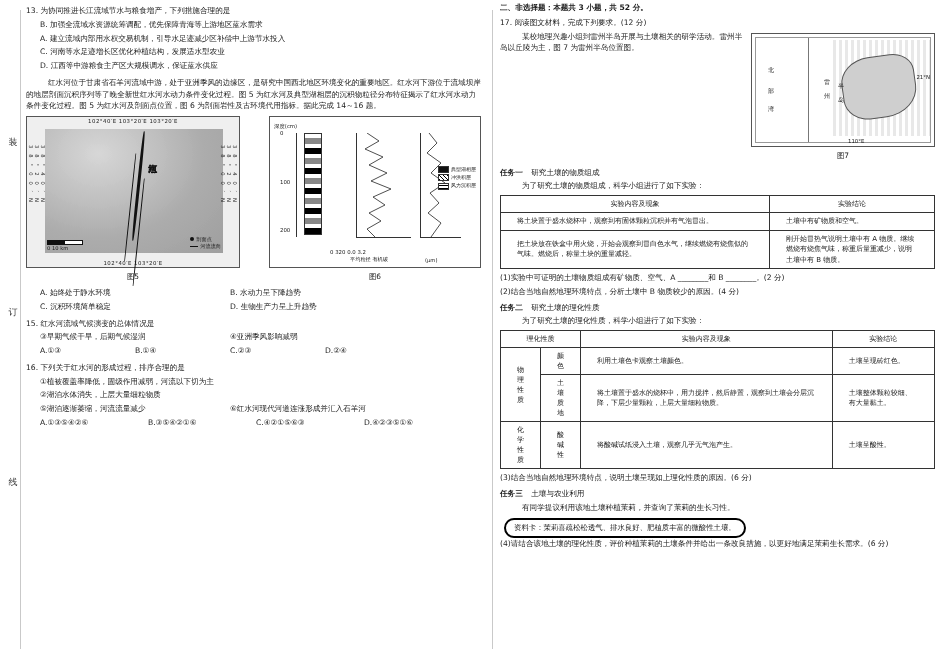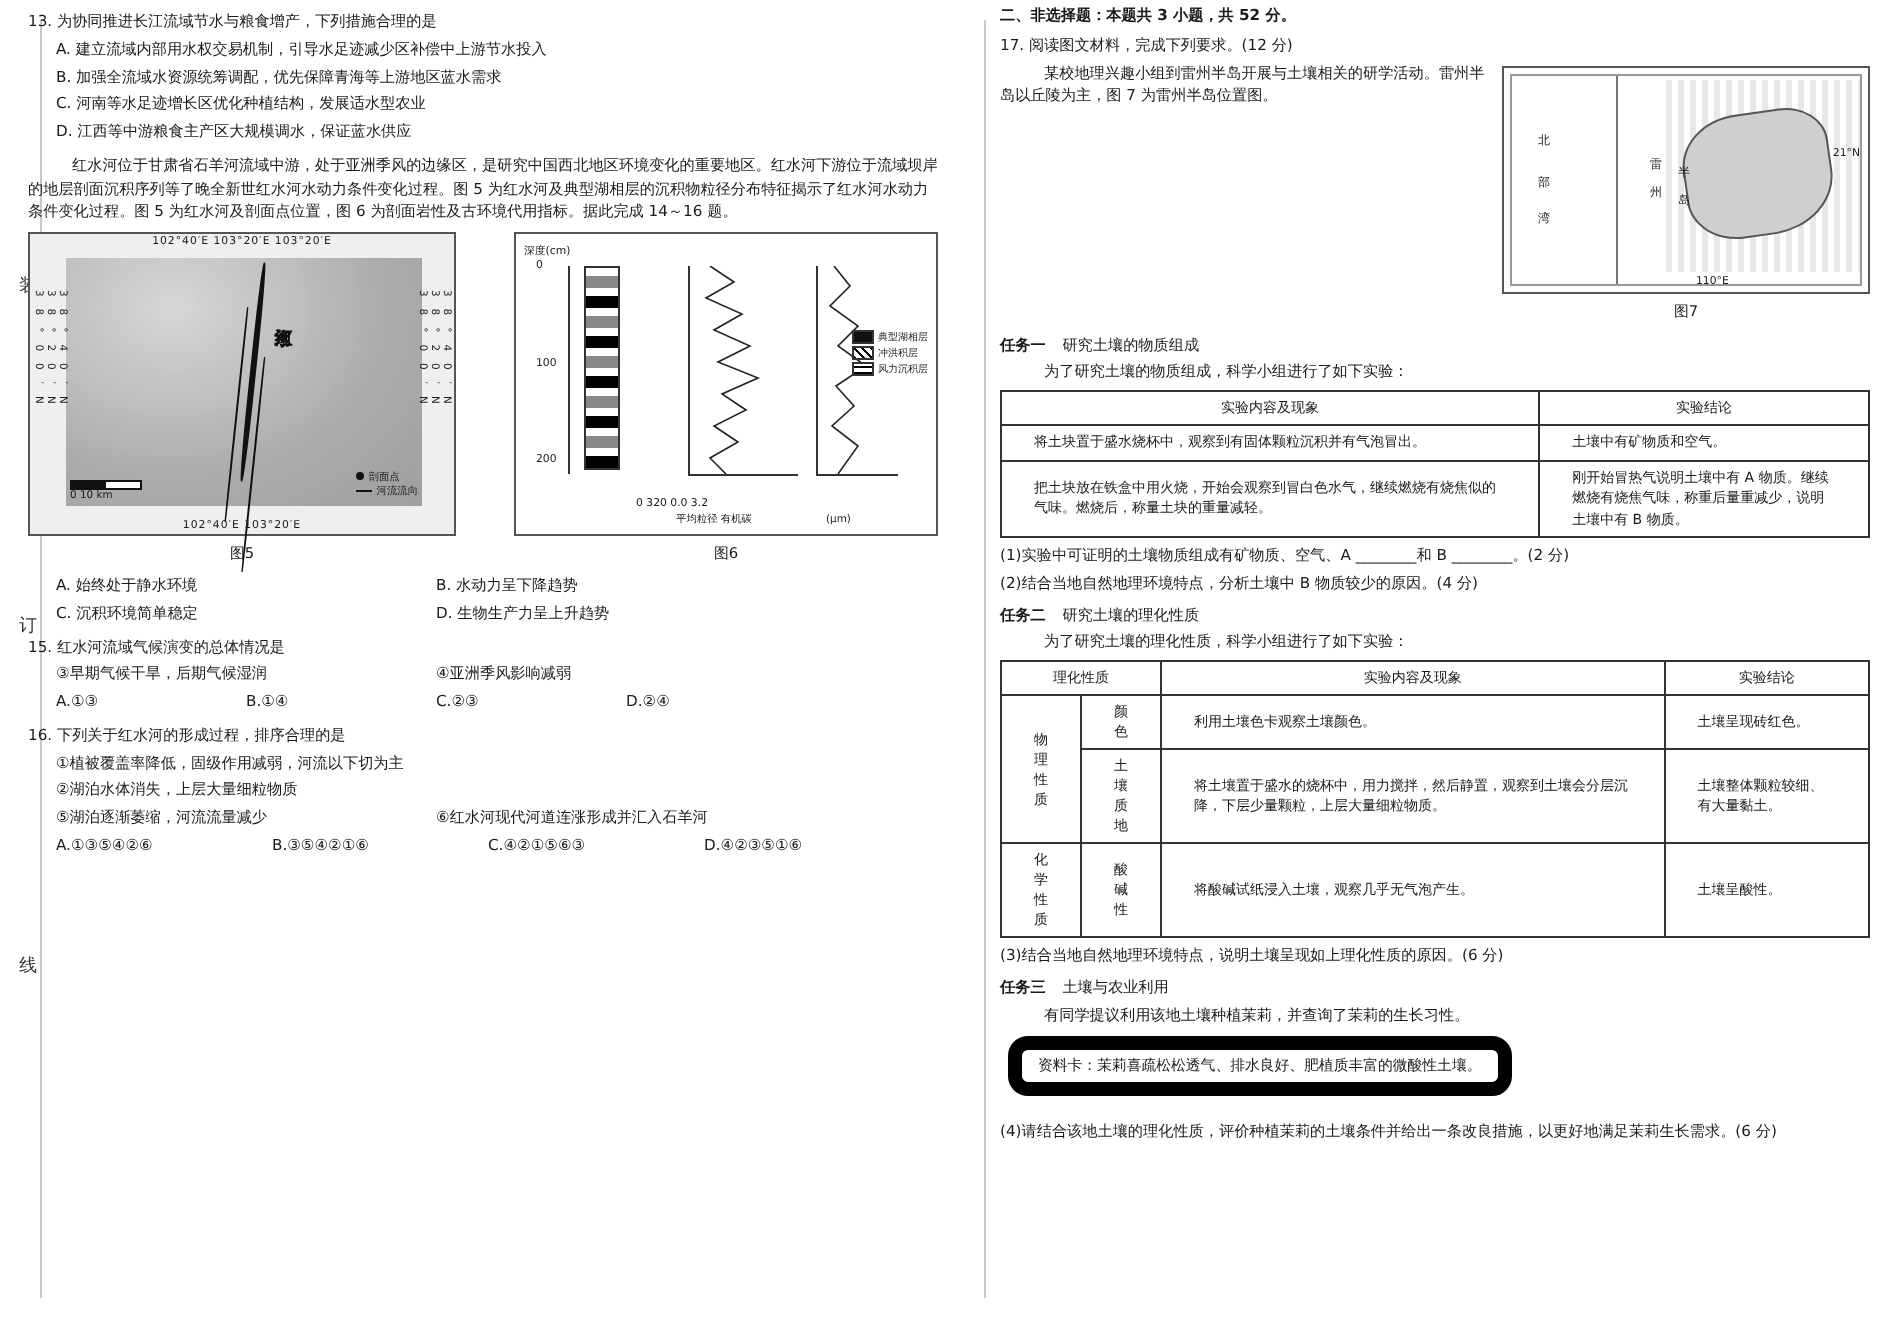--- a/index.html
+++ b/index.html
@@ -7,21 +7,21 @@
     width:950px;height:659px;
     background:#ffffff;
     font-family:"DejaVu Sans","Liberation Sans",sans-serif;
     font-size:7.6px;
     color:#1a1a1a;
     position:relative;
     overflow:hidden;
   }
   .page{position:absolute;inset:0;}
   .col{position:absolute;top:0;bottom:0;}
-  .left{left:14px;width:455px;}
+  .left{left:26px;width:455px;}
   .right{left:500px;width:435px;}
   .vline{position:absolute;top:10px;bottom:10px;width:1px;background:#c9c9c9;}
   .binding{
     position:absolute;left:6px;
     writing-mode:vertical-rl;
     letter-spacing:5px;
     font-size:9px;color:#333;
   }
   p{margin:0 0 2px 0;line-height:1.55;}
   .q{margin-top:5px;}
@@ -81,39 +81,39 @@
     background:#cfcfcf;border:1px solid #555;border-radius:40% 30% 45% 35%;transform:rotate(-8deg);}
   .fig7 .divider{position:absolute;left:56px;top:4px;bottom:4px;border-left:1px solid #777;}
   .fig7 .tl{position:absolute;font-size:5.4px;}
   .fig7 .vtxt{writing-mode:vertical-rl;font-size:6px;}
   table.exp{border-collapse:collapse;width:100%;margin:3px 0 3px 0;font-size:7px;}
   table.exp td,table.exp th{border:1px solid #333;padding:3px 16px;vertical-align:middle;}
   table.exp th{font-weight:normal;text-align:center;}
   .tline{line-height:1.5;}
   .taskhd{margin:4px 0 2px 0;}
   .taskhd .bold{margin-right:6px;}
-  .boxnote{border:7px solid #000000;border-radius:10px;padding:3px 8px;margin:3px 0 12px 4px;display:inline-block;font-size:7.4px;}
+  .boxnote{border:2px solid #000000;border-radius:10px;padding:3px 8px;margin:3px 0 0 4px;display:inline-block;font-size:7.4px;}
 </style>
 </head>
 <body>
 
 <div class="page">
   <div class="vline" style="left:20px;"></div>
   <div class="vline" style="left:492px;"></div>
 
   <div class="binding" style="top:130px;">装</div>
   <div class="binding" style="top:300px;">订</div>
   <div class="binding" style="top:470px;">线</div>
 
   <div class="col left">
 
     <div class="q">
       <p class="qnum">13. 为协同推进长江流域节水与粮食增产，下列措施合理的是</p>
+      <p class="opt">B. 加强全流域水资源统筹调配，优先保障青海等上游地区蓝水需求</p>
       <p class="opt">A. 建立流域内部用水权交易机制，引导水足迹减少区补偿中上游节水投入</p>
-      <p class="opt">B. 加强全流域水资源统筹调配，优先保障青海等上游地区蓝水需求</p>
       <p class="opt">C. 河南等水足迹增长区优化种植结构，发展适水型农业</p>
       <p class="opt">D. 江西等中游粮食主产区大规模调水，保证蓝水供应</p>
     </div>
 
     <p class="indent" style="margin-top:5px;">红水河位于甘肃省石羊河流域中游，处于亚洲季风的边缘区，是研究中国西北地区环境变化的重要地区。红水河下游位于流域坝岸的地层剖面沉积序列等了晚全新世红水河水动力条件变化过程。图 5 为红水河及典型湖相层的沉积物粒径分布特征揭示了红水河水动力条件变化过程。图 5 为红水河及剖面点位置，图 6 为剖面岩性及古环境代用指标。据此完成 14～16 题。</p>
 
     <div class="figwrap">
       <div>
         <div class="figbox fig5">
           <div class="terrain"></div>

